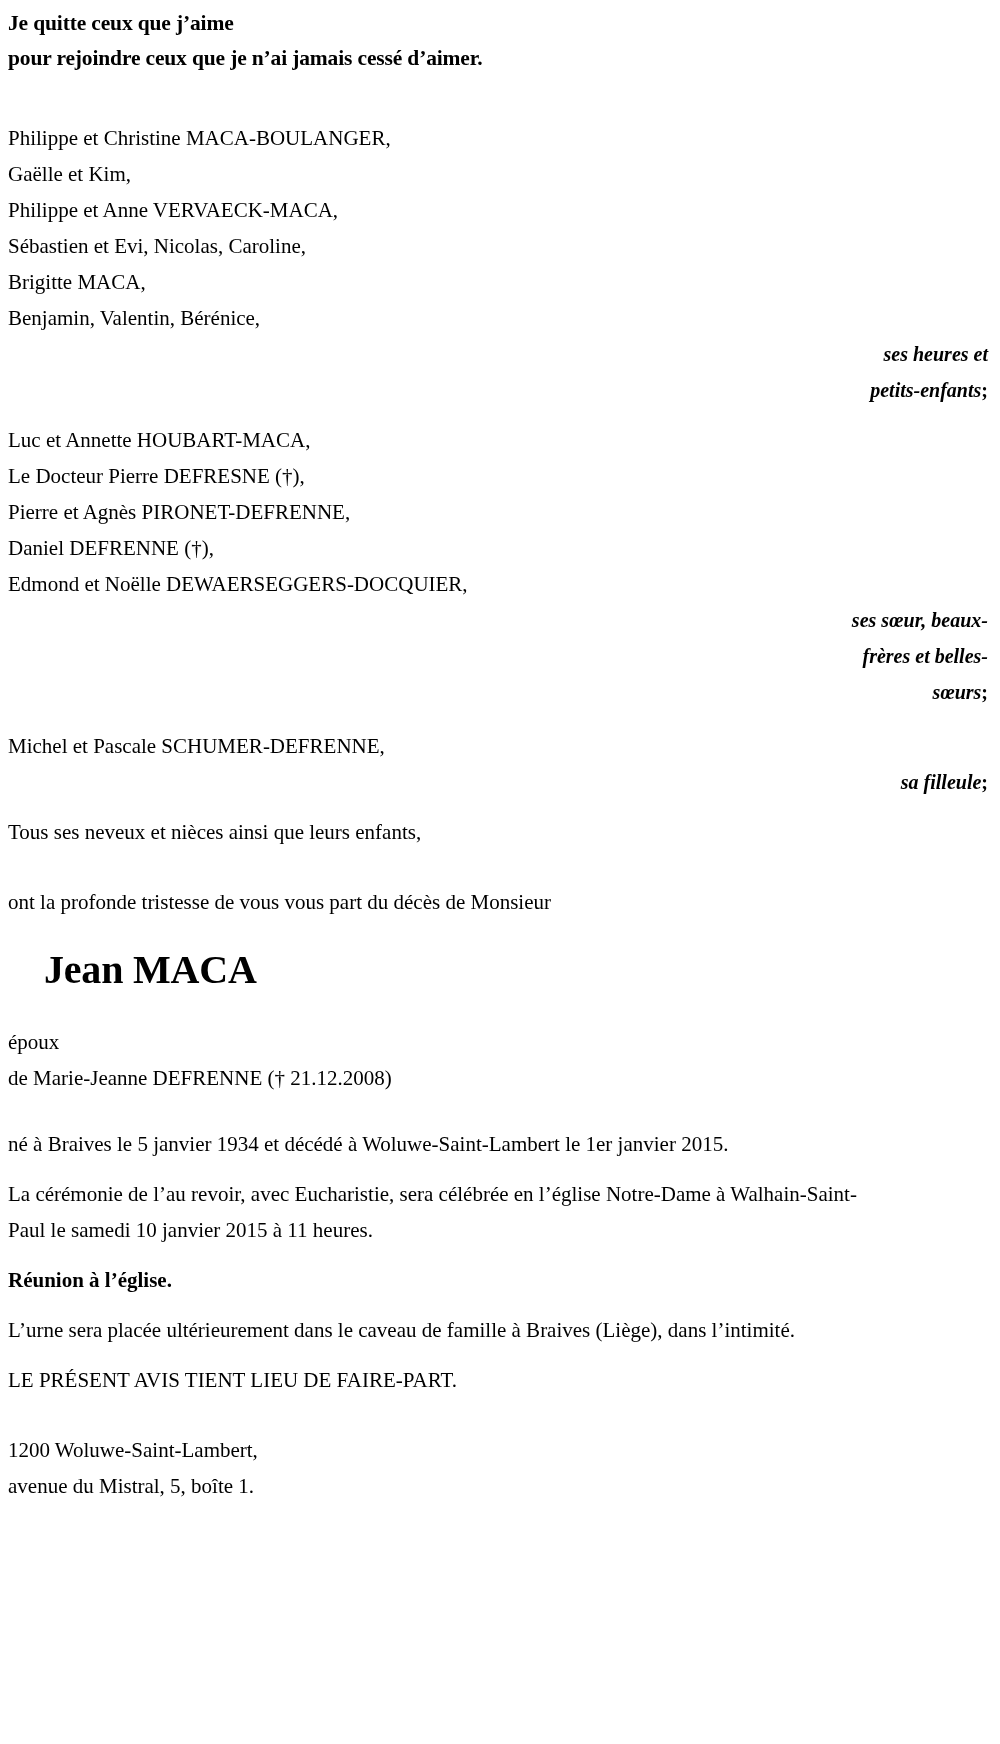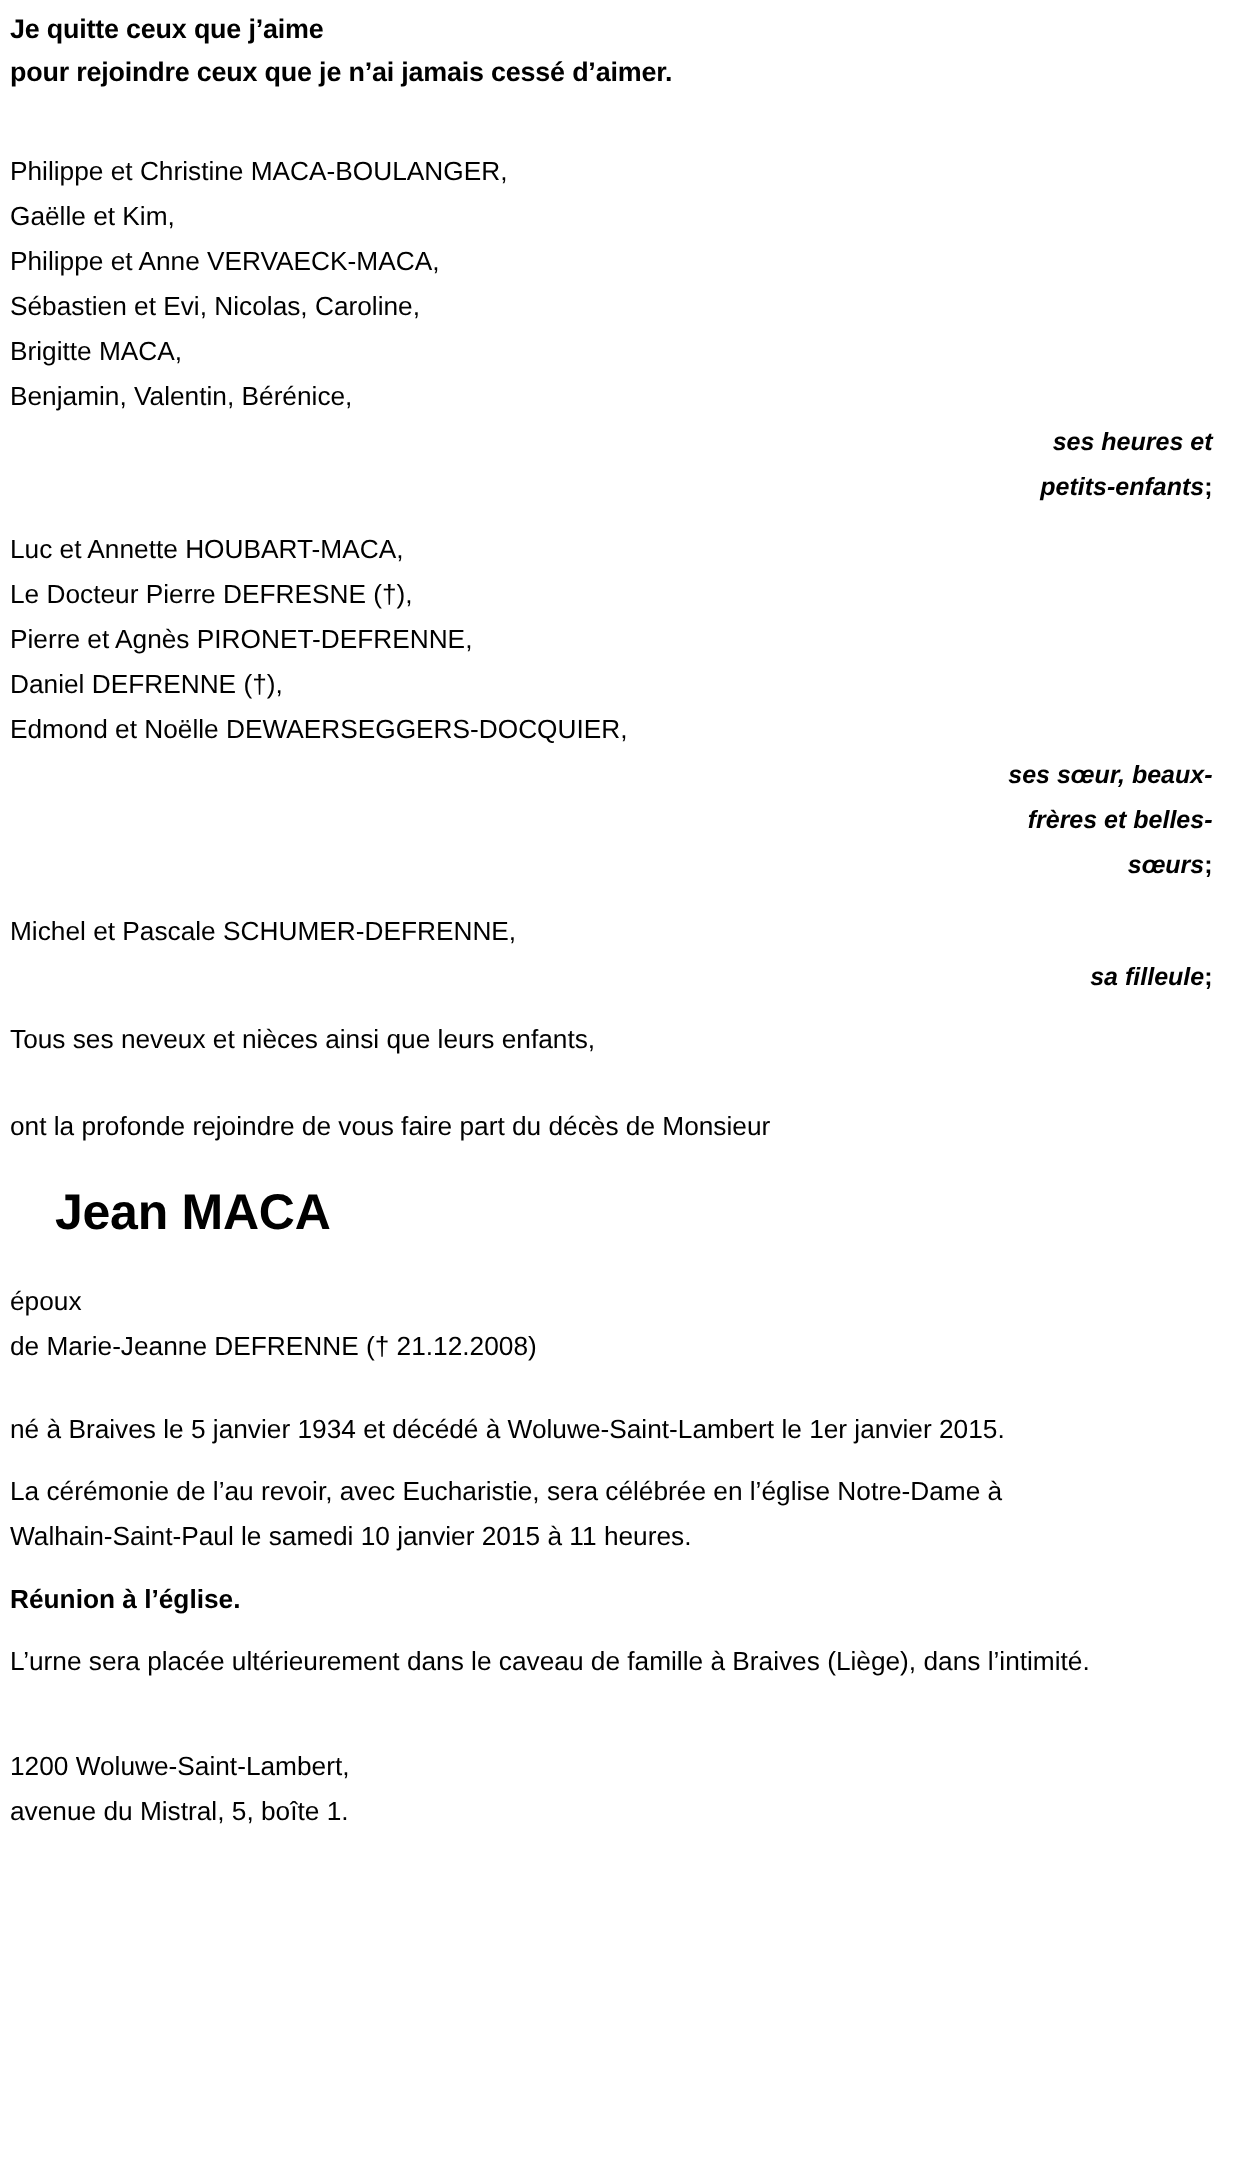--- a/index.html
+++ b/index.html
@@ -12,22 +12,23 @@
     width: 1000px;
     min-height: 1744px;
     font-family: "Liberation Sans", sans-serif;
     color: #000000;
     -webkit-font-smoothing: antialiased;
   }
   .page {
     width: 1000px;
     min-height: 1744px;
     box-sizing: border-box;
-    padding: 6px 26px 10px 8px;
+    padding: 6px 8px 10px 8px;
     position: relative;
+    font-family: Liberation Serif, serif;
   }
 
   
   .epigraph {
     font-weight: bold;
     font-size: 21.5px;
     line-height: 35px;
     letter-spacing: -0.15px;
   }
   .epigraph .ep-line { white-space: pre; }
@@ -138,21 +139,21 @@
       <div class="annot"><span>sa filleule</span><span class="semi">;</span></div>
     </div>
   </div>
 
   <div class="sp-14"></div>
 
   <div class="line">Tous ses neveux et nièces ainsi que leurs enfants,</div>
 
   <div class="sp-34"></div>
 
-  <div class="line">ont la profonde rejoindre de vous faire part du décès de Monsieur</div>
+  <div class="line">ont la profonde tristesse de vous vous part du décès de Monsieur</div>
 
   <div class="sp-26"></div>
 
   <div class="deceased-name">Jean MACA</div>
 
   <div class="sp-30"></div>
 
   <div class="line">époux</div>
   <div class="line">de Marie-Jeanne DEFRENNE († 21.12.2008)</div>
 
@@ -167,19 +168,20 @@
   <div class="sp-14"></div>
 
   <div class="para bold">Réunion à l’église.</div>
 
   <div class="sp-14"></div>
 
   <div class="para">L’urne sera placée ultérieurement dans le caveau de famille à Braives (Liège), dans l’intimité.</div>
 
   <div class="sp-14"></div>
 
+  <div class="para">LE PRÉSENT AVIS TIENT LIEU DE FAIRE-PART.</div>
 
   <div class="sp-34"></div>
 
   <div class="line">1200 Woluwe-Saint-Lambert,</div>
   <div class="line">avenue du Mistral, 5, boîte 1.</div>
 
 </div>
 
 </body></html>

